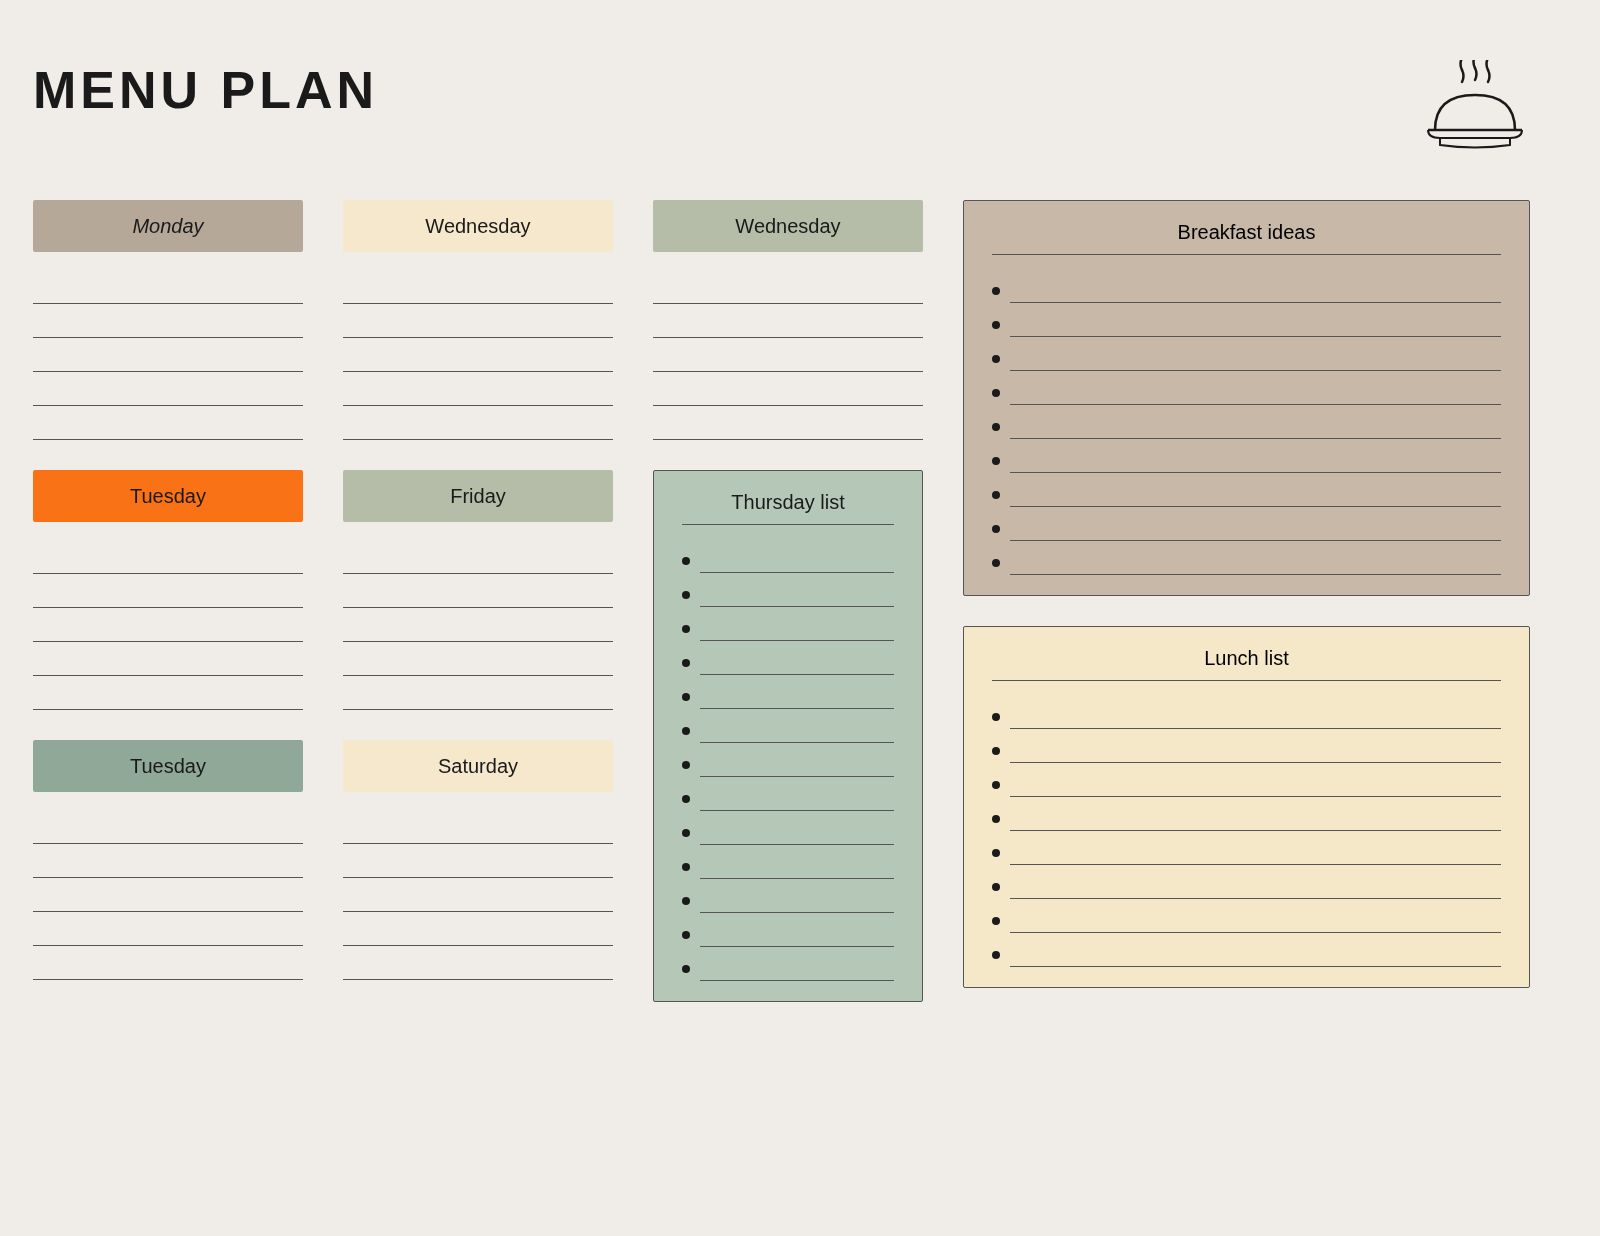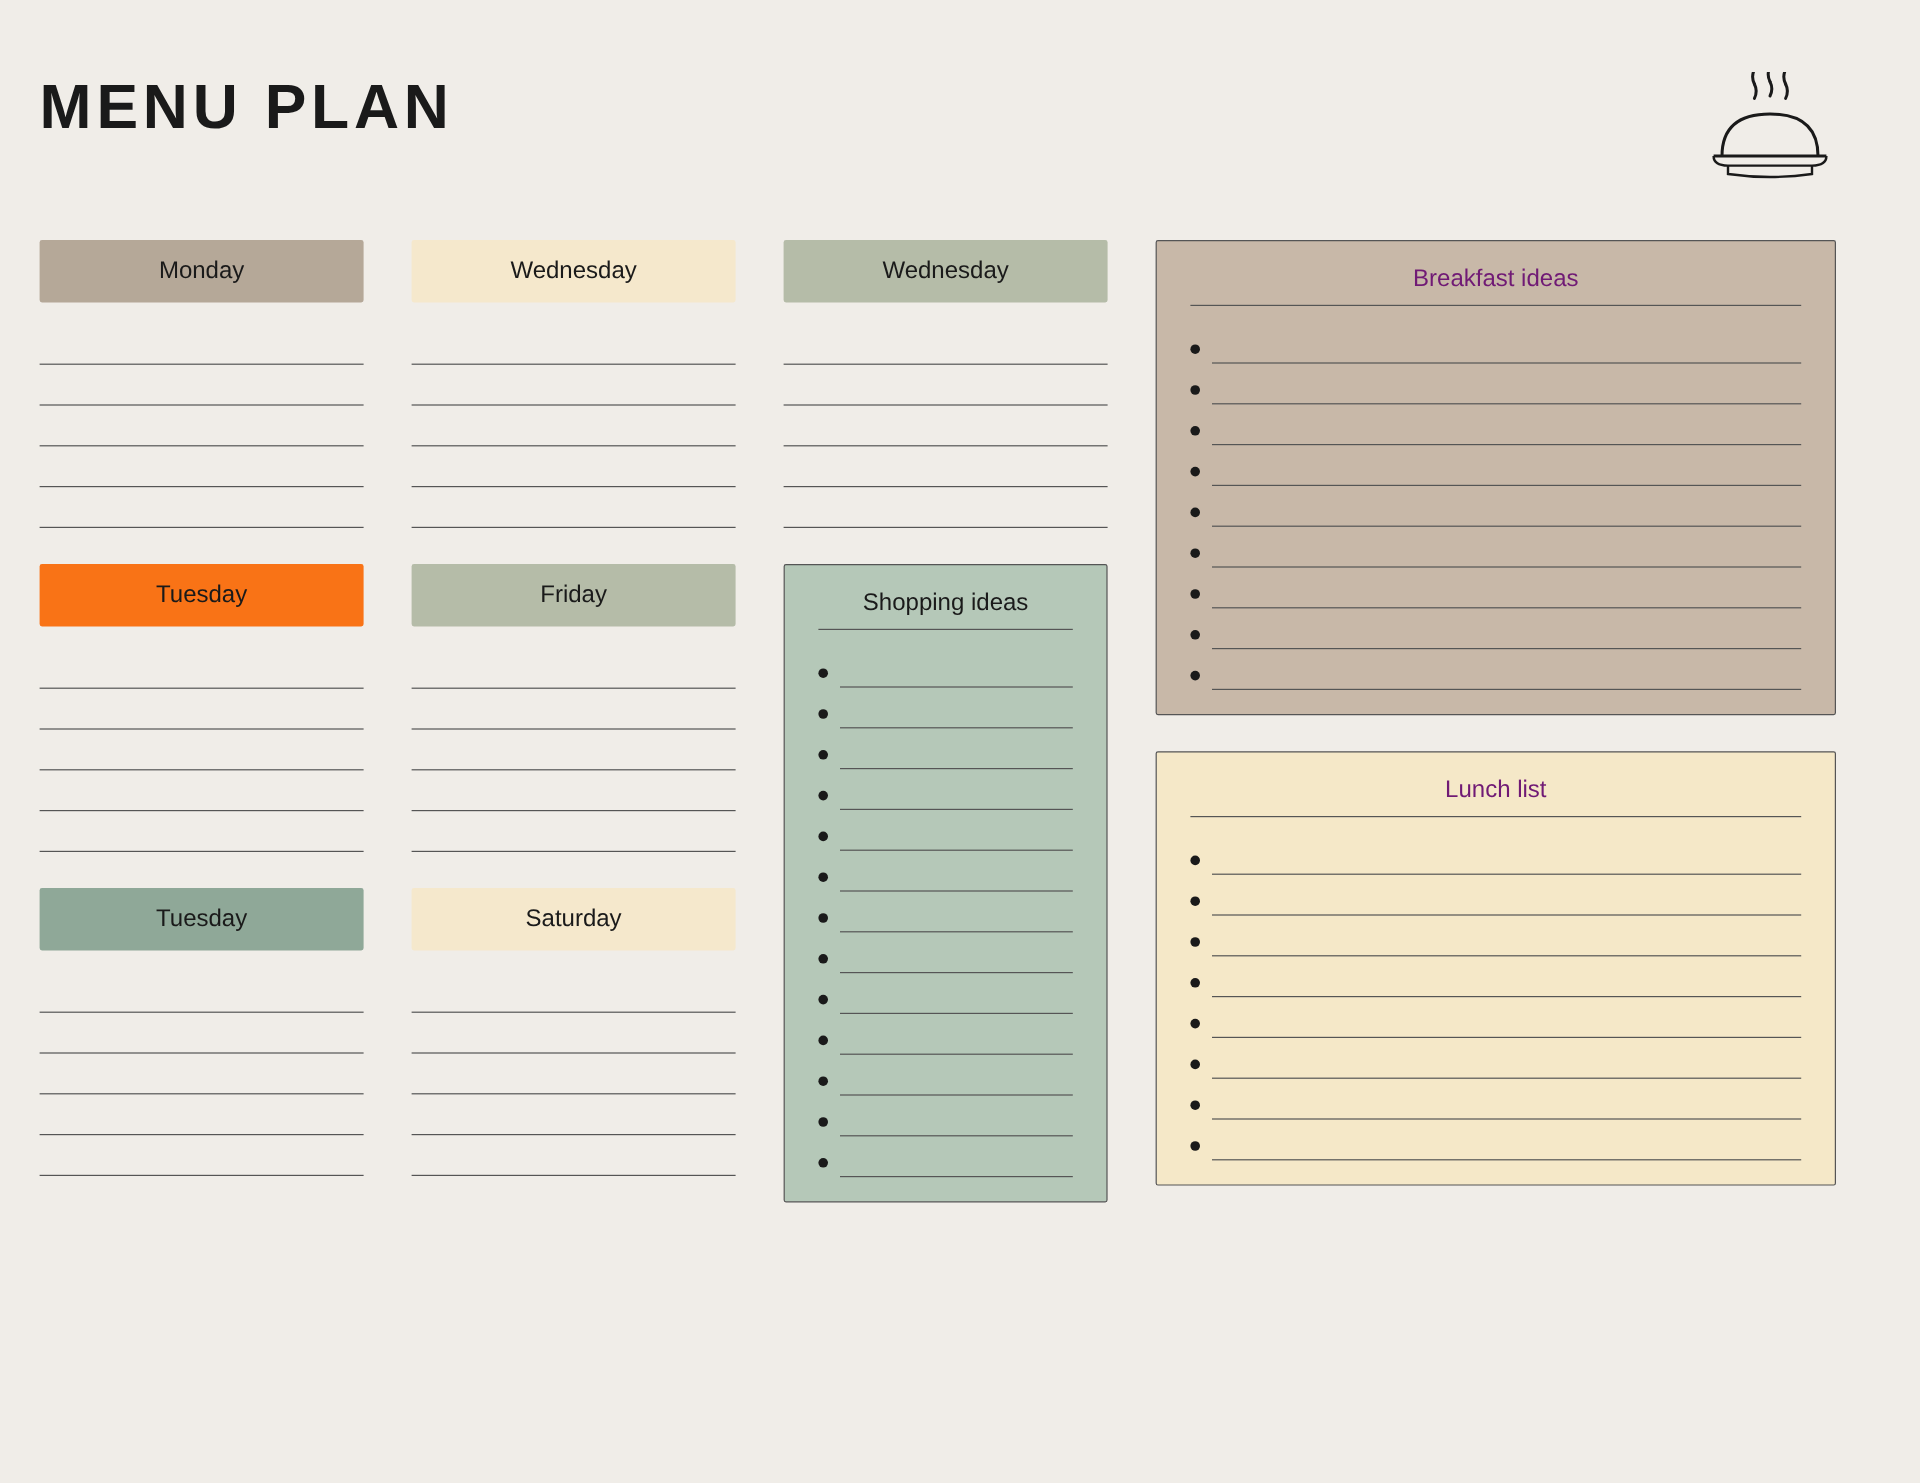--- a/index.html
+++ b/index.html
@@ -78,21 +78,21 @@
       gap: 0;
     }
 
     .line {
       border-bottom: 1.5px solid #555;
       height: 34px;
       width: 100%;
     }
 
     
-    .monday-bg { background: #b5a898; }
+    .monday-bg { background: #b5a898; font-style: italic; }
     .tuesday-bg { background: #f97316; }
     .wednesday-bg { background: #8fa898; }
     .thursday-bg { background: #f5e8cc; }
     .friday-bg { background: #b5bca8; }
     .saturday-bg { background: #f5e8cc; }
     .sunday-bg { background: #b5bca8; }
 
     
     .right-col {
       display: flex;
@@ -106,21 +106,21 @@
       border-radius: 2px;
     }
 
     .breakfast-panel { background: #c8b8a8; }
     .lunch-panel { background: #f5e8c8; }
 
     .panel-title {
       font-family: Arial, sans-serif;
       font-size: 20px;
       font-weight: 400;
-      color: #701a75;
+      color: #000000;
       text-align: center;
       margin-bottom: 14px;
       padding-bottom: 10px;
       border-bottom: 1.5px solid #555;
     }
 
     .bullet-lines {
       display: flex;
       flex-direction: column;
       gap: 0;
@@ -294,21 +294,21 @@
         <div class="sunday-lines lines-block">
           <div class="line"></div>
           <div class="line"></div>
           <div class="line"></div>
           <div class="line"></div>
           <div class="line"></div>
         </div>
       </div>
 
       <div class="shopping-panel">
-        <div class="shopping-title">Shopping ideas</div>
+        <div class="shopping-title">Thursday list</div>
         <div class="bullet-lines">
           <div class="bullet-line">
               <span class="bullet-dot"></span>
               <div class="bullet-underline"></div>
             </div>
           <div class="bullet-line">
               <span class="bullet-dot"></span>
               <div class="bullet-underline"></div>
             </div>
           <div class="bullet-line">

